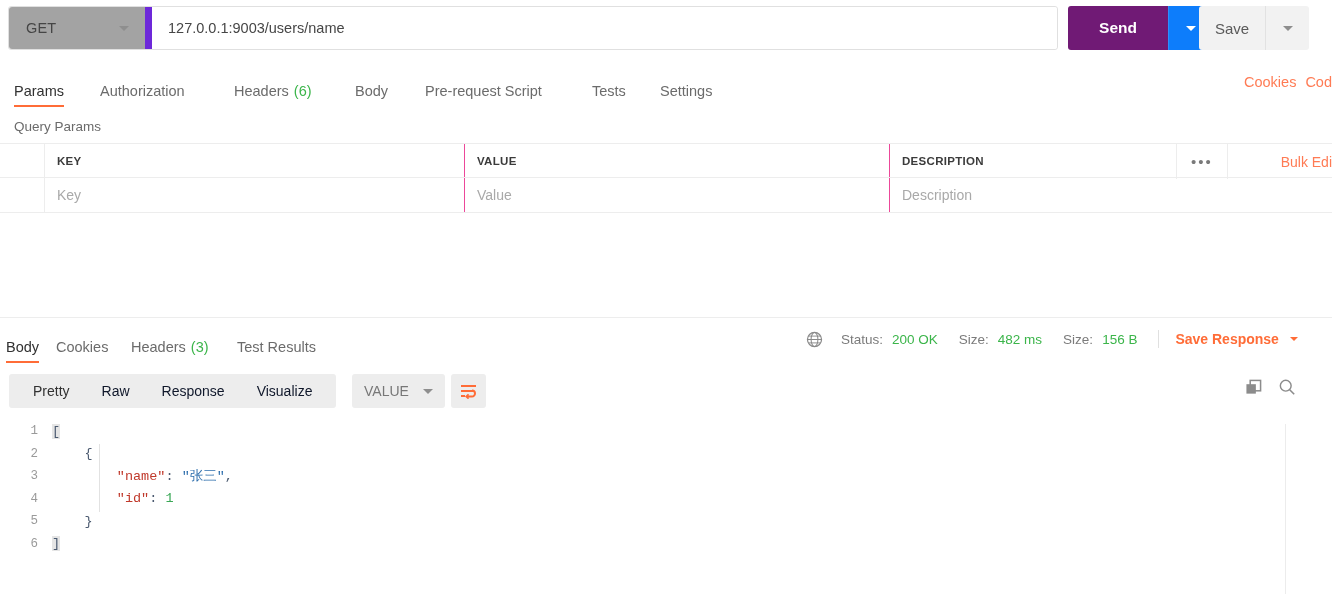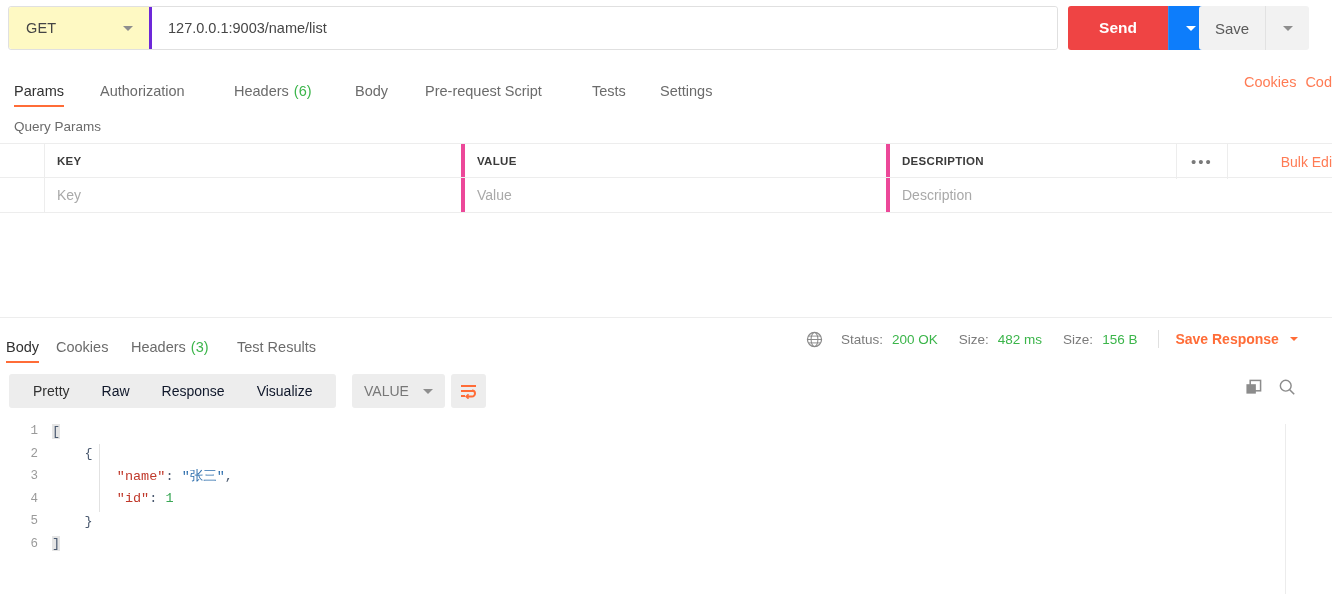--- a/index.html
+++ b/index.html
@@ -13,37 +13,37 @@
   }
   .app { position: relative; width: 1332px; height: 594px; background:#fff; }
 
   
   .urlbar { position:absolute; left:0; top:0; width:1332px; height:57px; }
   .url-wrap {
     position:absolute; left:8px; top:6px; width:1050px; height:44px;
     display:flex; border:1px solid #e0e0e0; border-radius:3px; background:#fff;
   }
   .method {
-    width:143px; height:100%; background:#fef9c3; border-right:3px solid #6d28d9;
+    width:143px; height:100%; background:#a3a3a3; border-right:7px solid #6d28d9;
     display:flex; align-items:center; justify-content:space-between;
     padding:0 16px 0 17px; border-radius:3px 0 0 3px; cursor:pointer;
   }
   .method-label { font-size:14.5px; color:#454545; letter-spacing:.2px; }
   .caret {
     width:0; height:0; border-left:5px solid transparent; border-right:5px solid transparent;
     border-top:5px solid #8e8e8e;
   }
   .url-input {
     flex:1; display:flex; align-items:center; padding-left:16px;
     font-size:14.5px; color:#464646; background:#fff; border-radius:0 3px 3px 0;
     cursor:text; white-space:nowrap; overflow:hidden;
   }
   .send-group { position:absolute; left:1068px; top:6px; height:44px; display:flex; }
   .send-btn {
-    width:100px; height:44px; background:#ef4444; color:#fff;
+    width:100px; height:44px; background:#701a75; color:#fff;
     font-size:15.5px; font-weight:bold; display:flex; align-items:center;
     justify-content:center; border-radius:3px 0 0 3px; cursor:pointer;
   }
   .send-caret-btn {
     width:44px; height:44px; background:#0d7dfb; border-left:1px solid #2d8ffb;
     display:flex; align-items:center; justify-content:center;
     border-radius:0 3px 3px 0; cursor:pointer;
   }
   .send-caret { width:0;height:0;border-left:5px solid transparent;border-right:5px solid transparent;border-top:5px solid #fff; }
   .save-group { position:absolute; left:1199px; top:6px; height:44px; display:flex; }
@@ -70,21 +70,21 @@
   .cnt { color:#3bb54a; margin-left:5px; }
   .right-links { position:absolute; top:74px; right:0; display:flex; gap:9px; }
   .olink { font-size:14.5px; color:#ff7b54; cursor:pointer; white-space:nowrap; }
 
   
   .qp-title { position:absolute; left:14px; top:119px; font-size:13.5px; color:#6b6b6b; }
   .ptable { position:absolute; left:0; top:143px; width:1332px; }
   .prow { display:flex; height:35px; border-top:1px solid #ededed; border-bottom:1px solid #ededed; }
   .prow.body-row { border-top:none; }
   .pcheck { width:45px; border-right:1px solid #ededed; }
-  .pcell { border-right:4px solid #ec4899; display:flex; align-items:center; padding-left:12px; }
+  .pcell { border-right:1px solid #ec4899; display:flex; align-items:center; padding-left:12px; }
   .pcell.key { width:420px; }
   .pcell.value { width:425px; }
   .pcell.desc { flex:1; border-right:none; }
   .hdr-txt { font-size:11.5px; font-weight:bold; color:#3b3b3b; letter-spacing:.3px; }
   .ph-txt { font-size:14px; color:#a9a9a9; }
   .dots-cell {
     position:absolute; right:104px; top:0; height:35px; width:52px;
     display:flex; align-items:center; justify-content:center;
     border-left:1px solid #ededed; border-right:1px solid #ededed; cursor:pointer;
   }
@@ -139,21 +139,21 @@
 <body>
 
 <div class="app">
 
   <div class="urlbar">
     <div class="url-wrap">
       <div class="method">
         <span class="method-label">GET</span>
         <span class="caret"></span>
       </div>
-      <div class="url-input">127.0.0.1:9003/name/list</div>
+      <div class="url-input">127.0.0.1:9003/users/name</div>
     </div>
     <div class="send-group">
       <div class="send-btn">Send</div>
       <div class="send-caret-btn">
         <span class="send-caret"></span>
       </div>
     </div>
     <div class="save-group">
       <div class="save-btn">Save</div>
       <div class="save-caret-btn">

